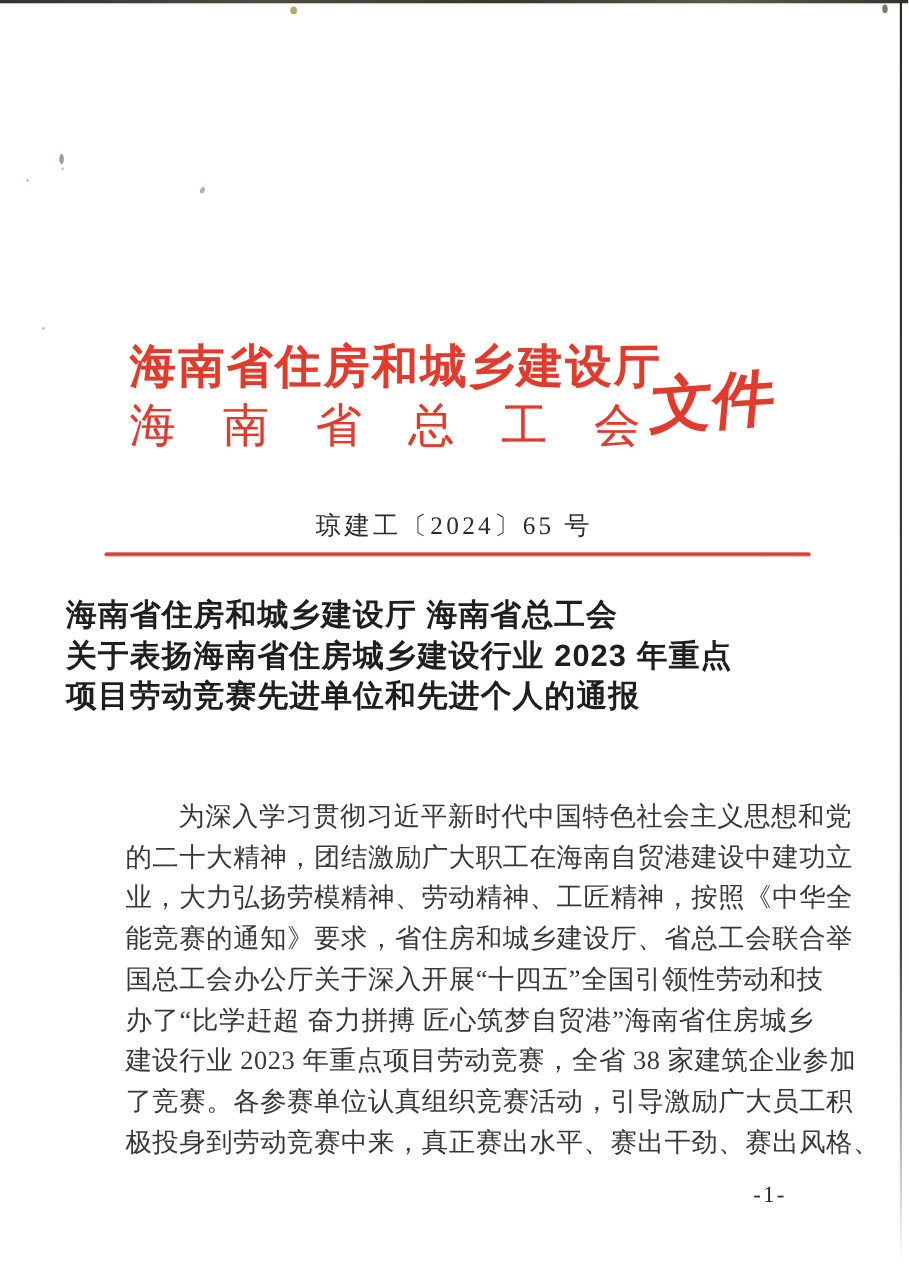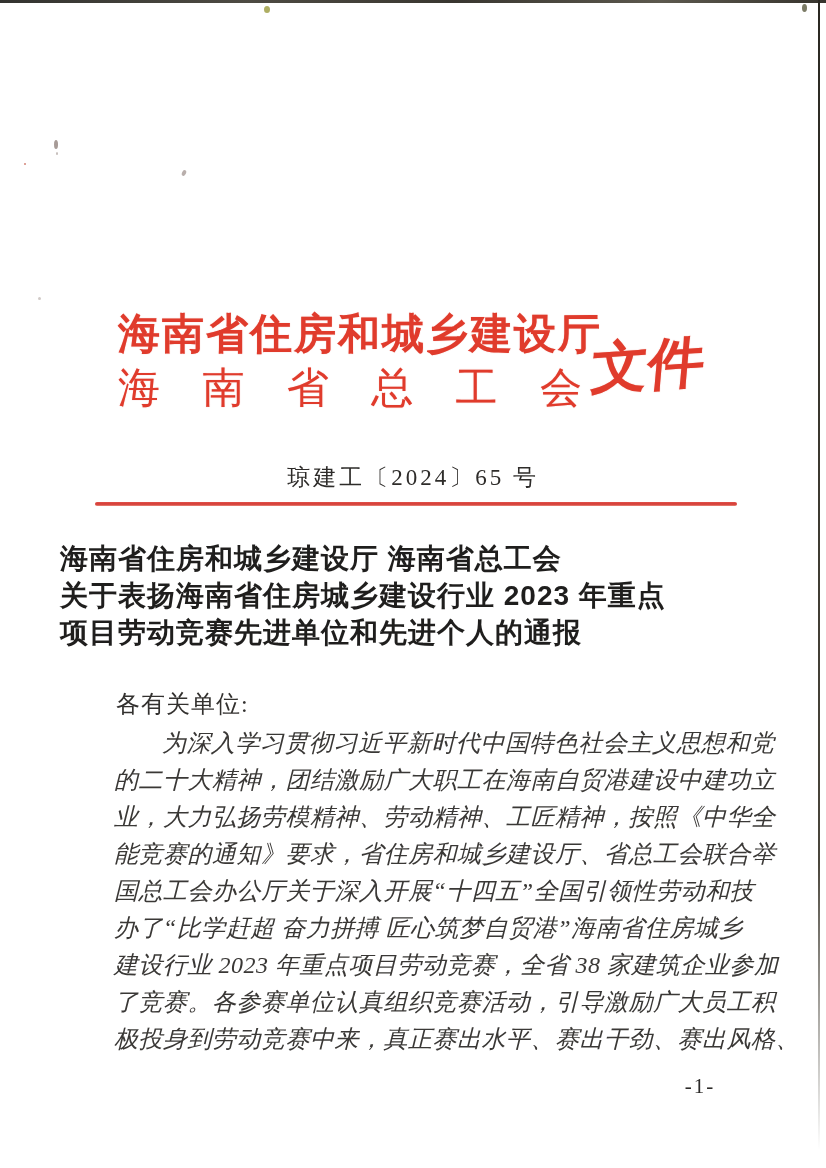--- a/index.html
+++ b/index.html
@@ -117,21 +117,20 @@
     left: 116px; top: 688px;
     font-size: 24px;
     color: #33312f;
     letter-spacing: 1px;
   }
   .body-block {
     position: absolute;
     left: 114px; top: 725px;
     width: 626px;
     color: #3a3836;
-    font-style: italic;
   }
   .body-line {
     font-size: 24px;
     line-height: 37px;
     height: 37px;
     text-align: justify;
     text-align-last: justify;
     white-space: nowrap;
     letter-spacing: .5px;
   }
@@ -173,21 +172,20 @@
   <div class="doc-number">琼建工〔2024〕65 号</div>
 
   <div class="red-rule"></div>
 
   <div class="doc-title">
     <div>海南省住房和城乡建设厅  海南省总工会</div>
     <div>关于表扬海南省住房城乡建设行业 2023 年重点</div>
     <div>项目劳动竞赛先进单位和先进个人的通报</div>
   </div>
 
-  <div class="salutation">各有关单位:</div>
 
   <div class="body-block">
     <div class="body-line indent">为深入学习贯彻习近平新时代中国特色社会主义思想和党</div>
     <div class="body-line">的二十大精神，团结激励广大职工在海南自贸港建设中建功立</div>
     <div class="body-line">业，大力弘扬劳模精神、劳动精神、工匠精神，按照《中华全</div>
     <div class="body-line">能竞赛的通知》要求，省住房和城乡建设厅、省总工会联合举</div>
     <div class="body-line">国总工会办公厅关于深入开展“十四五”全国引领性劳动和技</div>
     <div class="body-line">办了“比学赶超 奋力拼搏 匠心筑梦自贸港”海南省住房城乡</div>
     <div class="body-line">建设行业 2023 年重点项目劳动竞赛，全省 38 家建筑企业参加</div>
     <div class="body-line">了竞赛。各参赛单位认真组织竞赛活动，引导激励广大员工积</div>

